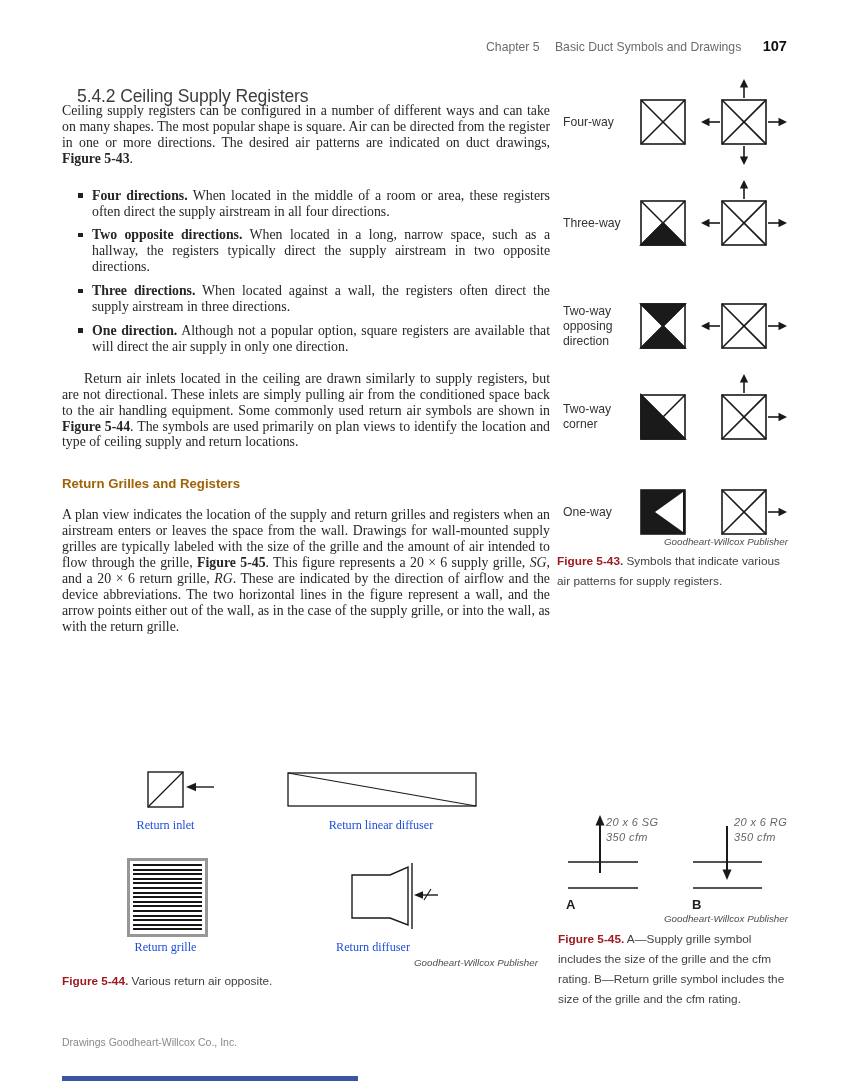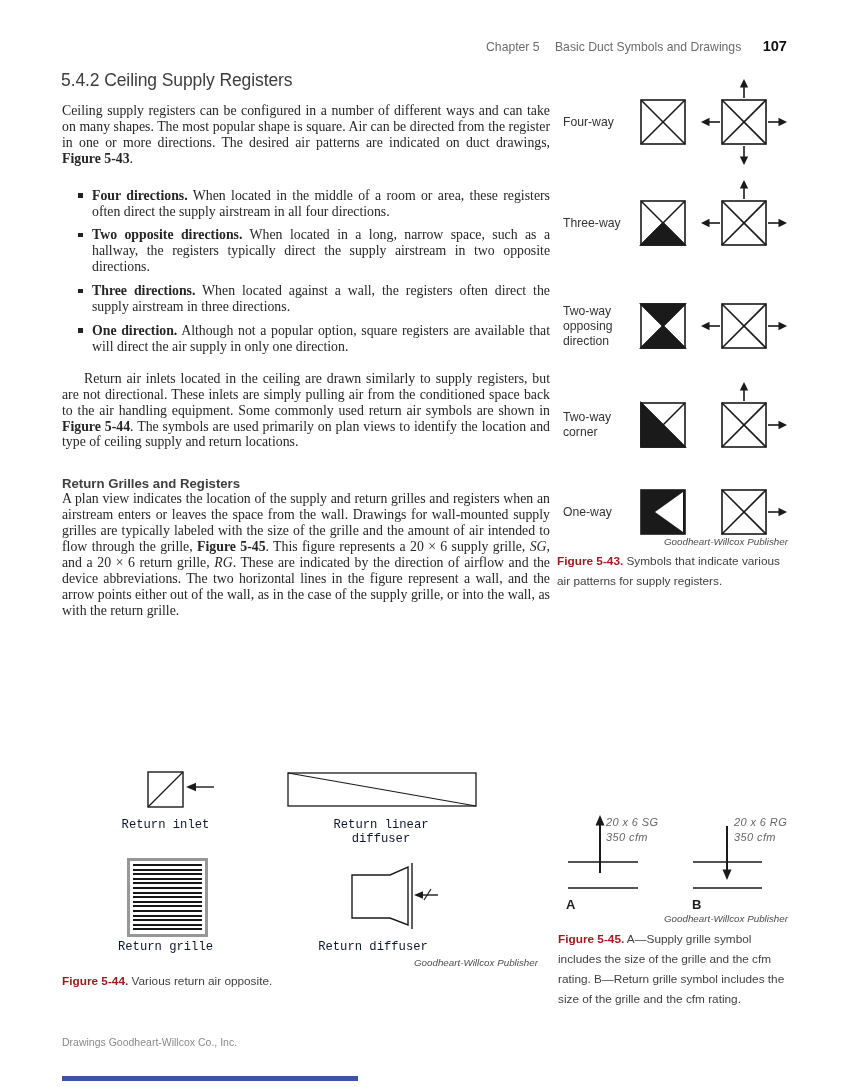--- a/index.html
+++ b/index.html
@@ -6,57 +6,57 @@
   .page{position:relative;width:849px;height:1087px;background:#fff;overflow:hidden;
         font-family:"Liberation Serif",serif;color:#262626;}
 
   
   .pagehead{position:absolute;top:38px;left:62px;width:725px;text-align:right;
             font-family:"Liberation Sans",sans-serif;color:#6b6b6b;font-size:12.2px;}
   .pagehead .chap{margin-left:12px;}
   .pagehead .pagenum{margin-left:18px;font-weight:bold;color:#101010;font-size:14.6px;}
 
   
-  .secheading{position:absolute;top:70px;left:61px;margin:0;font-family:"Liberation Sans",sans-serif;
+  .secheading{position:absolute;top:70px;left:61px;margin:16px;font-family:"Liberation Sans",sans-serif;
               font-size:17.5px;font-weight:500;color:#3d3d3d;letter-spacing:-0.1px;}
   .subheading{font-family:"Liberation Sans",sans-serif;font-size:13.2px;font-weight:bold;
-              color:#404040;margin:26px 0 0 0;}
+              color:#a16207;margin:26px 0 0 0;}
 
   
   .bodycol{position:absolute;top:103px;left:62px;width:488px;}
   .para{margin:0;font-size:13.8px;line-height:15.9px;text-align:justify;}
   .para.mt{margin-top:16px;}
   .indent{text-indent:22px;}
   .b{font-weight:bold;}
   .i{font-style:italic;}
   ul.bullets{margin:21px 0 12px 0;padding:0;list-style:none;}
   ul.bullets li{position:relative;padding-left:30px;margin-bottom:8px;
                 font-size:13.8px;line-height:15.9px;text-align:justify;}
   ul.bullets li::before{content:'';position:absolute;left:16px;top:5.5px;width:4.5px;height:4.5px;background:#222;}
-  .p3{margin-top:0;}
+  .p3{margin-top:16px;}
 
   
   .credit{position:absolute;font-family:"Liberation Sans",sans-serif;font-style:italic;
           font-size:9.8px;color:#4d4d4d;text-align:right;}
   .caption{position:absolute;margin:0;font-family:"Liberation Sans",sans-serif;
            font-size:11.8px;line-height:20px;color:#3f3f3f;}
   .figlead{font-weight:bold;}
 
   
   .f43row{position:absolute;left:558px;width:240px;height:92px;}
   .f43label{position:absolute;left:5px;top:50%;transform:translateY(-50%);width:72px;
             font-family:"Liberation Sans",sans-serif;font-size:12.2px;line-height:15px;color:#333;}
   .f43sym{position:absolute;top:0;width:92px;height:92px;}
   .f43sym.s1{left:59px;} .f43sym.s2{left:140px;}
   .credit.c43{left:560px;top:536px;width:228px;}
   .caption.cap43{left:557px;top:551px;width:238px;}
 
   
-  .figlabel{position:absolute;font-family:Liberation Mono, monospace;font-size:12.2px;
-            color:#0f172a;text-align:center;}
+  .figlabel{position:absolute;font-family:Liberation Serif, serif;font-size:12.2px;
+            color:#1d4ed8;text-align:center;}
   .grille{position:absolute;left:127px;top:858px;width:69px;height:67px;border:3px solid #979797;
           padding:3px;background:#fff;}
   .grille .louvers{width:100%;height:100%;background:repeating-linear-gradient(to bottom,#161616 0 2px,#fff 2px 4.6px);}
   .credit.c44{left:340px;top:957px;width:198px;}
   .caption.cap44{left:62px;top:971px;width:430px;}
 
   
   .archlabel{position:absolute;font-family:"Liberation Sans",sans-serif;font-style:italic;
              font-size:11px;color:#666;letter-spacing:0.4px;}
   .abtag{position:absolute;font-family:"Liberation Sans",sans-serif;font-weight:bold;
@@ -165,21 +165,21 @@
               <rect x="24" y="24" width="44" height="44" fill="#fff" stroke="#1a1a1a"></rect>
               <line x1="24" y1="24" x2="68" y2="68"></line>
               <line x1="68" y1="24" x2="24" y2="68"></line>
               <line x1="22" y1="46" x2="11" y2="46"></line>
               <polygon points="3,46 11.5,41.8 11.5,50.2" fill="#1a1a1a" stroke="none"></polygon>
               <line x1="70" y1="46" x2="81" y2="46"></line>
               <polygon points="89,46 80.5,41.8 80.5,50.2" fill="#1a1a1a" stroke="none"></polygon>
             </svg>
           </div>
         </div>
-        <div class="f43row" style="top: 379px;">
+        <div class="f43row" style="top: 371px;">
           <div class="f43label">Two-way corner</div>
           <div class="f43sym s1">
             <svg viewBox="0 0 92 92" width="92" height="92" fill="none" stroke="#1a1a1a" stroke-width="1.6">
               <rect x="24" y="24" width="44" height="44" fill="#fff" stroke="#1a1a1a"></rect>
               <polygon points="24,24 24,68 68,68" fill="#1a1a1a"></polygon>
               <line x1="24" y1="24" x2="68" y2="68"></line>
               <line x1="46" y1="46" x2="68" y2="24"></line>
             </svg>
           </div>
           <div class="f43sym s2">

